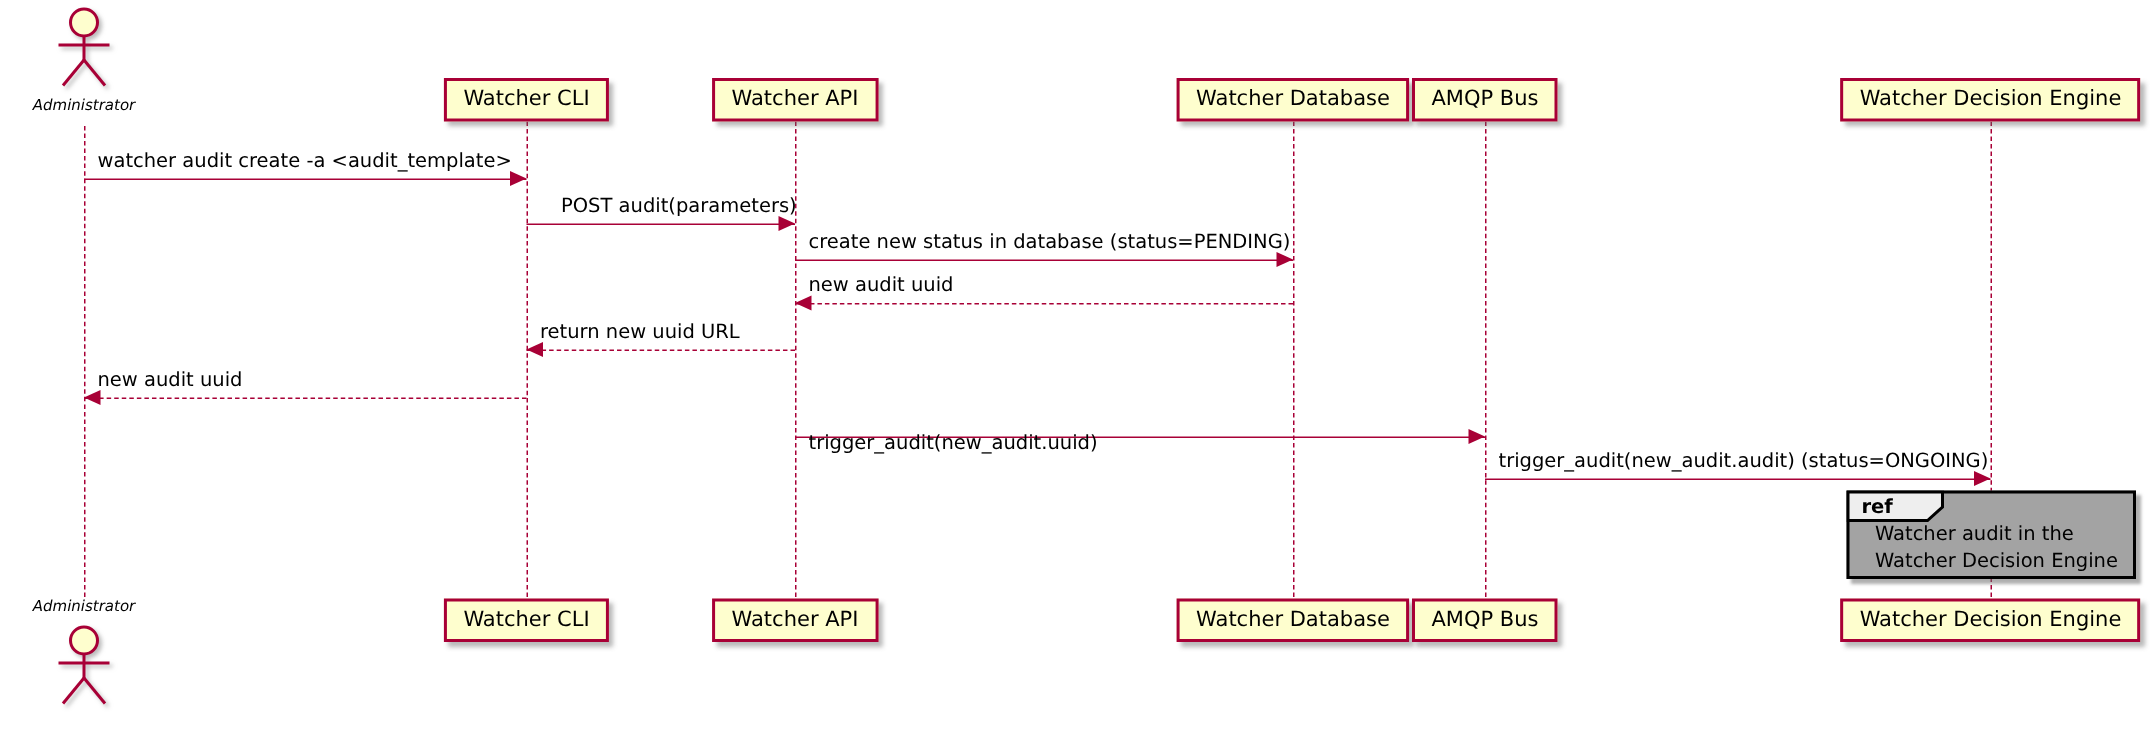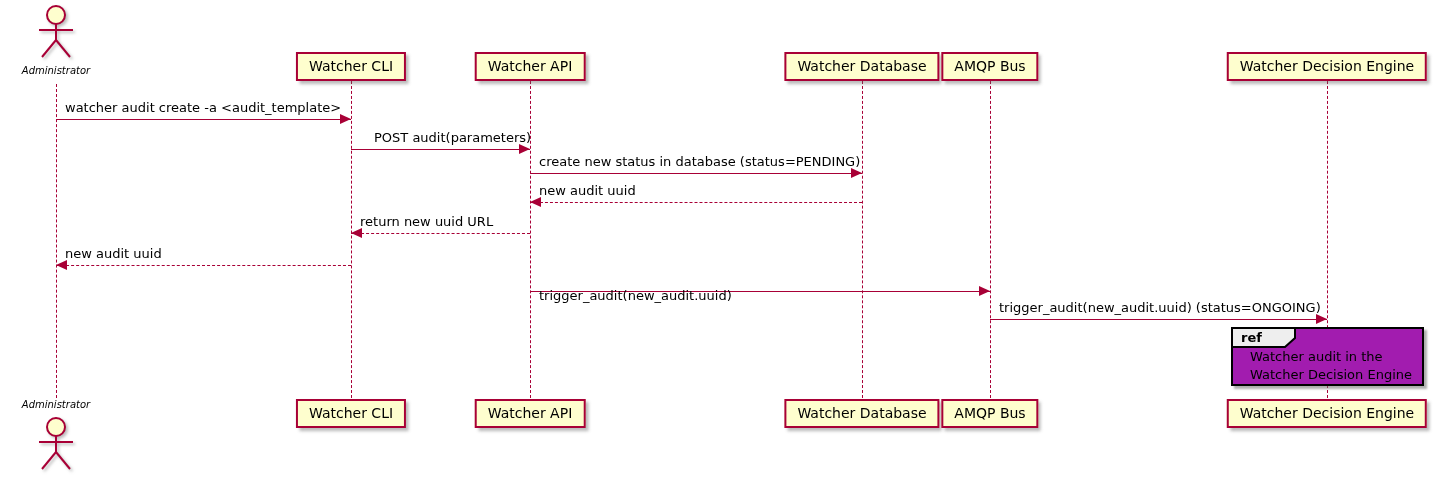--- a/index.html
+++ b/index.html
@@ -17,21 +17,21 @@
   }
   .actor-figure{position:absolute;z-index:3;filter:drop-shadow(2px 2px 1.5px rgba(120,120,120,0.5));}
   .actor-label{position:absolute;transform:translateX(-50%);font-size:10px;color:var(--txt);white-space:nowrap;z-index:3;font-style:italic;}
   .msg-line{position:absolute;height:0;border-top:1px solid var(--accent);z-index:2;}
   .msg-line.dashed{border-top-style:dashed;}
   .arrowhead{position:absolute;width:0;height:0;border-top:5px solid transparent;border-bottom:5px solid transparent;z-index:2;}
   .arrowhead.right{border-left:11px solid var(--accent);}
   .arrowhead.left{border-right:11px solid var(--accent);}
   .msg-label{position:absolute;font-size:13px;line-height:16px;color:var(--txt);white-space:nowrap;z-index:2;}
   .ref-box{
-    position:absolute;background:#a21caf;border:2px solid var(--refborder);
+    position:absolute;background:#a3a3a3;border:2px solid var(--refborder);
     box-shadow:3px 3px 2px rgba(110,110,110,0.55);z-index:4;
   }
   .ref-tab{position:absolute;left:-2px;top:-2px;}
   .ref-body{padding:19px 8px 4px 17px;font-size:13px;line-height:18px;color:var(--txt);}
   .ref-line{white-space:nowrap;}
 </style>
 </head>
 <body>
 
 <div id="diagram" style="--accent: #A80036; --fill: #FEFECE; --txt: #000000; --reffill: #EEEEEE; --refborder: #000000;">
@@ -57,21 +57,21 @@
     <div class="arrowhead left" style="left: 351px; top: 228px;"></div>
     <div class="msg-label" style="left: 360px; top: 214px;">return new uuid URL</div>
     <div class="msg-line dashed" style="left: 56px; top: 265px; width: 295px;"></div>
     <div class="arrowhead left" style="left: 56px; top: 260px;"></div>
     <div class="msg-label" style="left: 65px; top: 246px;">new audit uuid</div>
     <div class="msg-line" style="left: 530px; top: 291px; width: 460px;"></div>
     <div class="arrowhead right" style="left: 979px; top: 286px;"></div>
     <div class="msg-label" style="left: 539px; top: 288px;">trigger_audit(new_audit.uuid)</div>
     <div class="msg-line" style="left: 990px; top: 319px; width: 337px;"></div>
     <div class="arrowhead right" style="left: 1316px; top: 314px;"></div>
-    <div class="msg-label" style="left: 999px; top: 300px;">trigger_audit(new_audit.uuid) (status=ONGOING)</div>
+    <div class="msg-label" style="left: 999px; top: 300px;">trigger_audit(new_audit.audit) (status=ONGOING)</div>
     <div class="actor-figure" style="left: 34px; top: 4px;"><svg width="44" height="56" viewBox="0 0 44 56">
         <circle cx="22" cy="11" r="9" fill="#FEFECE" stroke="#A80036" stroke-width="2"></circle>
         <line x1="22" y1="20" x2="22" y2="36" stroke="#A80036" stroke-width="2"></line>
         <line x1="5" y1="26" x2="39" y2="26" stroke="#A80036" stroke-width="2"></line>
         <line x1="22" y1="36" x2="8" y2="53" stroke="#A80036" stroke-width="2"></line>
         <line x1="22" y1="36" x2="36" y2="53" stroke="#A80036" stroke-width="2"></line>
       </svg></div>
     <div class="actor-label" style="left: 56px; top: 65px;">Administrator</div>
     <div class="actor-label" style="left: 56px; top: 399px;">Administrator</div>
     <div class="actor-figure" style="left: 34px; top: 416px;"><svg width="44" height="56" viewBox="0 0 44 56">

